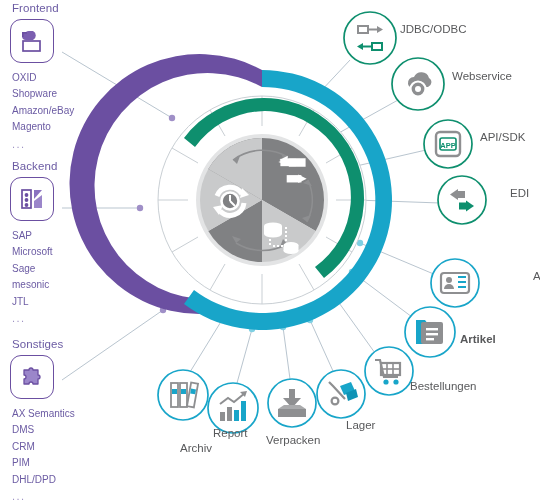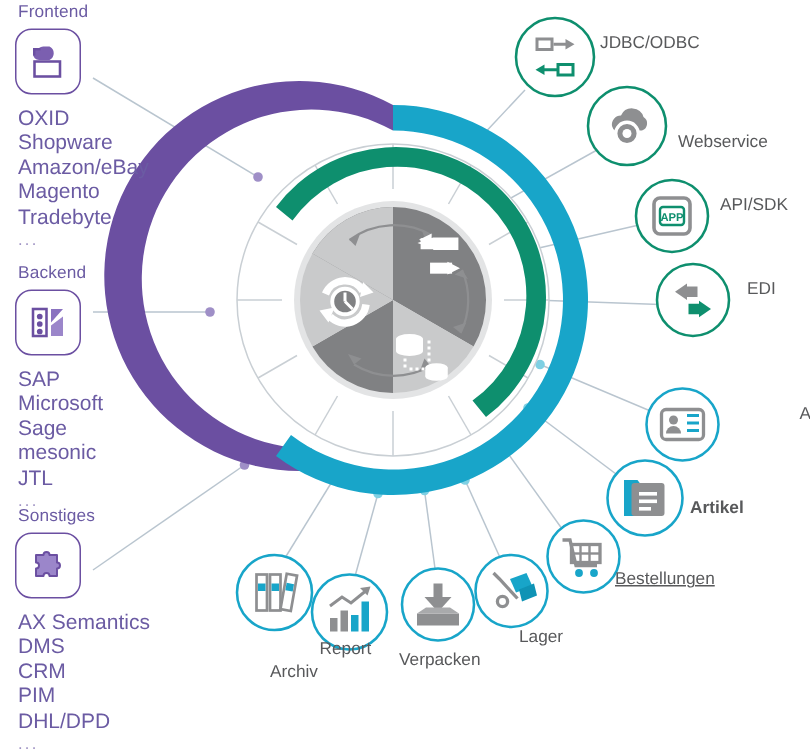--- a/index.html
+++ b/index.html
@@ -14,25 +14,25 @@
   #rings{z-index:2;}
 
   
   .group{position:absolute;z-index:4;}
   .group-title{font-size:11.5px;color:#6b5ba3;letter-spacing:.1px;margin:0 0 5px 2px;}
   .group-icon{
     width:42px;height:42px;border:1.6px solid #6b4fa1;border-radius:11px;
     background:#ffffff;display:flex;align-items:center;justify-content:center;
   }
   .group-list{margin:7px 0 0 2px;}
-  .group-list div{font-size:14px;line-height:16.4px;color:#6b5ba3;white-space:nowrap;}
+  .group-list div{font-size:10px;line-height:16.4px;color:#6b5ba3;white-space:nowrap;}
   .group-list div.dots{letter-spacing:1.5px;color:#9f93c4;font-size:11px;}
 
   #g-frontend{left:10px;top:2px;}
-  #g-backend{left:10px;top:176px;}
+  #g-backend{left:10px;top:160px;}
   #g-sonstiges{left:10px;top:338px;}
 
   
   .node{position:absolute;z-index:4;}
   .node .caption{
     position:absolute;font-size:11.5px;color:#58595b;white-space:nowrap;text-align:right;
   }
 </style>
 </head>
 <body>
@@ -179,21 +179,20 @@
         <rect x="3" y="3" width="5" height="1.6" fill="#6b4fa1"></rect>
         <rect x="3" y="3" width="1.6" height="5" fill="#6b4fa1"></rect>
         <rect x="4" y="12" width="17" height="10" fill="none" stroke="#6b4fa1" stroke-width="1.7"></rect>
       </svg>
     </div>
     <div class="group-list">
       <div>OXID</div>
       <div>Shopware</div>
       <div>Amazon/eBay</div>
       <div>Magento</div>
-      <div>Tradebyte</div>
       <div class="dots">...</div>
     </div>
   </div>
 
   <div class="group" id="g-backend">
     <div class="group-title">Backend</div>
     <div class="group-icon">
       <svg width="26" height="24" viewBox="0 0 26 24">
         <rect x="3" y="3" width="9" height="18" fill="none" stroke="#6b4fa1" stroke-width="1.7"></rect>
         <circle cx="7.5" cy="8" r="1.9" fill="#6b4fa1"></circle>
@@ -352,36 +351,36 @@
           <rect x="190" y="389" width="5" height="5" fill="#18a5c9"></rect>
         </g>
       </g>
     </g>
   </svg>
 
   <div class="node" style="left:400px;top:23px;">
     <span class="caption" style="left:0;top:0;">JDBC/ODBC</span>
   </div>
   <div class="node" style="left:452px;top:70px;">
-    <span class="caption" style="left:0;top:0;margin-top:19px;">Webservice</span>
+    <span class="caption" style="left:0;top:0;">Webservice</span>
   </div>
   <div class="node" style="left:480px;top:131px;">
     <span class="caption" style="left:0;top:0;">API/SDK</span>
   </div>
   <div class="node" style="left:494px;top:187px;">
-    <span class="caption" style="left:4px;top:0;">EDI</span>
+    <span class="caption" style="left:16px;top:0;">EDI</span>
   </div>
   <div class="node" style="left:485px;top:270px;">
     <span class="caption" style="left:0;top:0;margin-left:48px;">Adressen</span>
   </div>
   <div class="node" style="left:460px;top:333px;">
     <span class="caption" style="left:0;top:0;font-weight:bold;">Artikel</span>
   </div>
   <div class="node" style="left:410px;top:380px;">
-    <span class="caption" style="left:0;top:0;text-decoration:underline;">Bestellungen</span>
+    <span class="caption" style="left:0;top:0;">Bestellungen</span>
   </div>
   <div class="node" style="left:346px;top:419px;">
     <span class="caption" style="left:0;top:0;">Lager</span>
   </div>
   <div class="node" style="left:266px;top:434px;">
     <span class="caption" style="left:0;top:0;">Verpacken</span>
   </div>
   <div class="node" style="left:213px;top:427px;">
     <span class="caption" style="left:0;top:0;">Report</span>
   </div>

